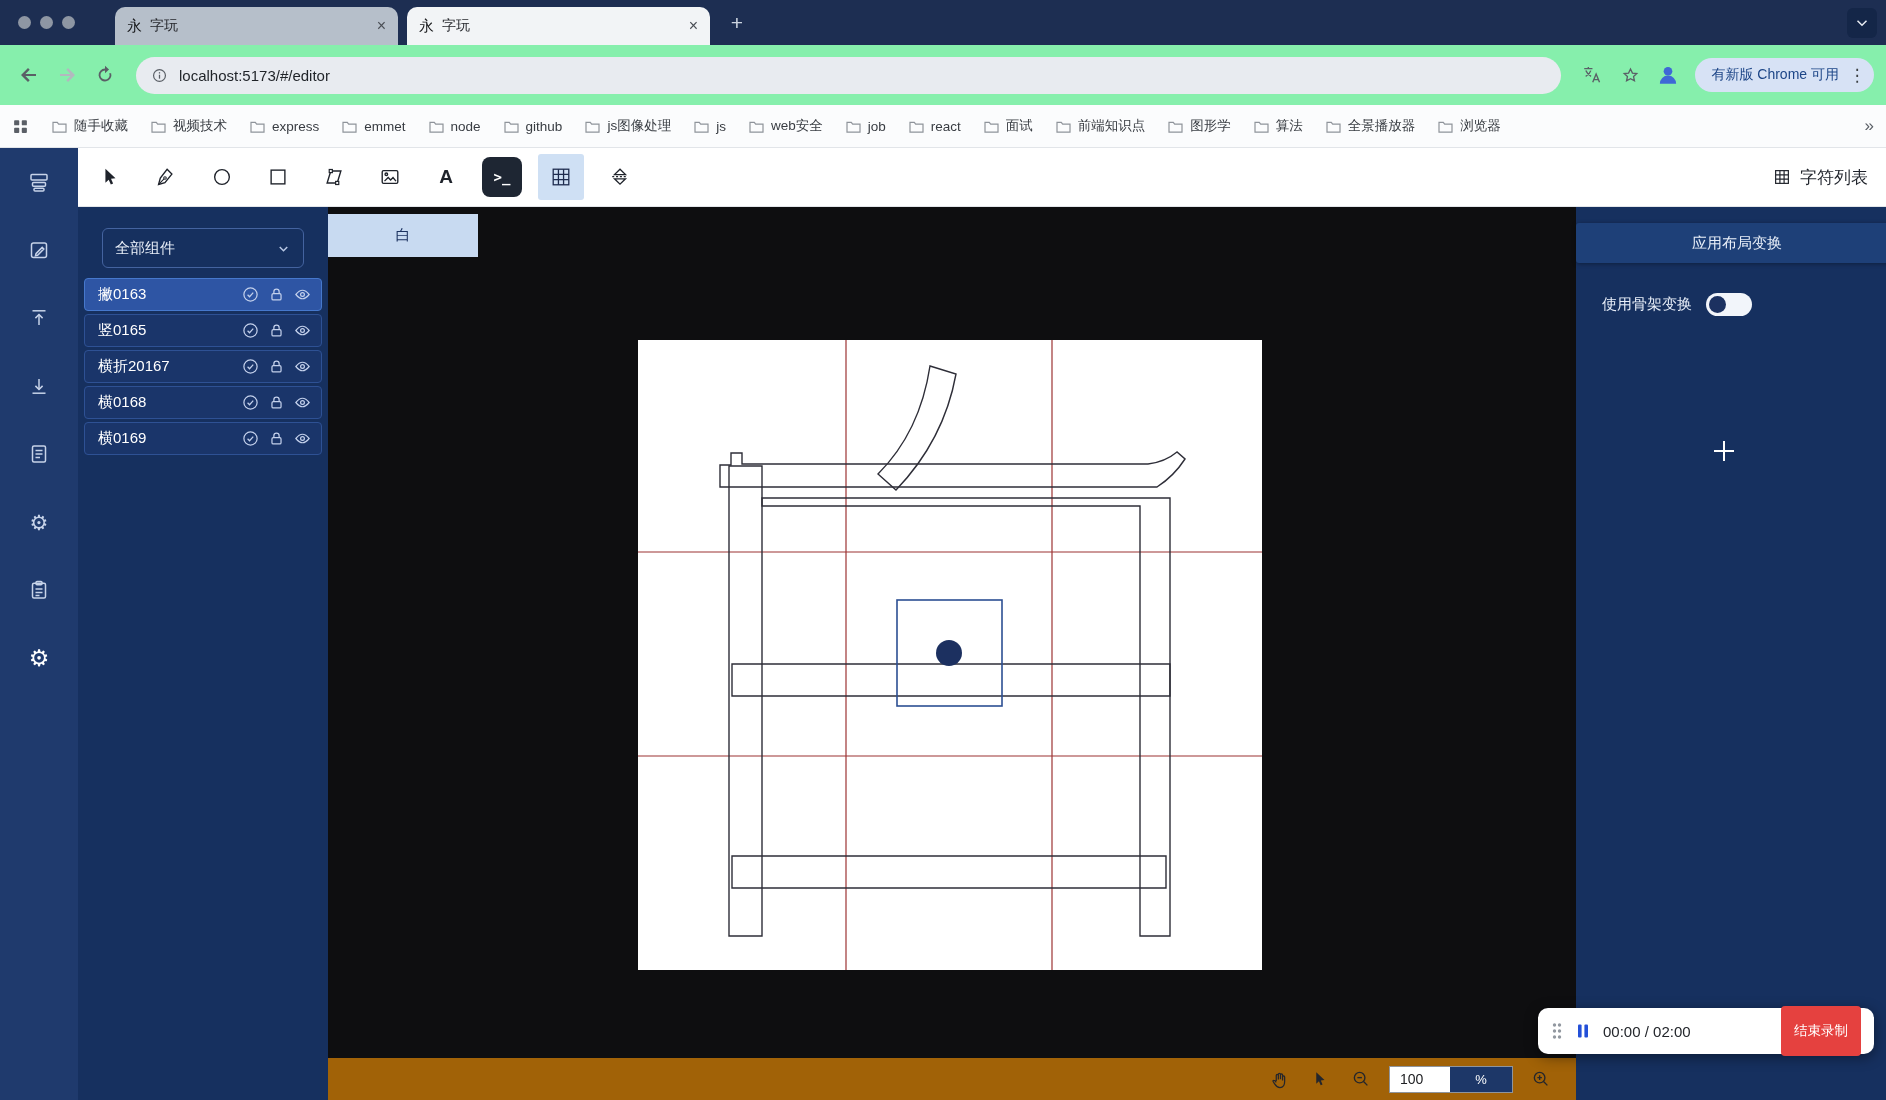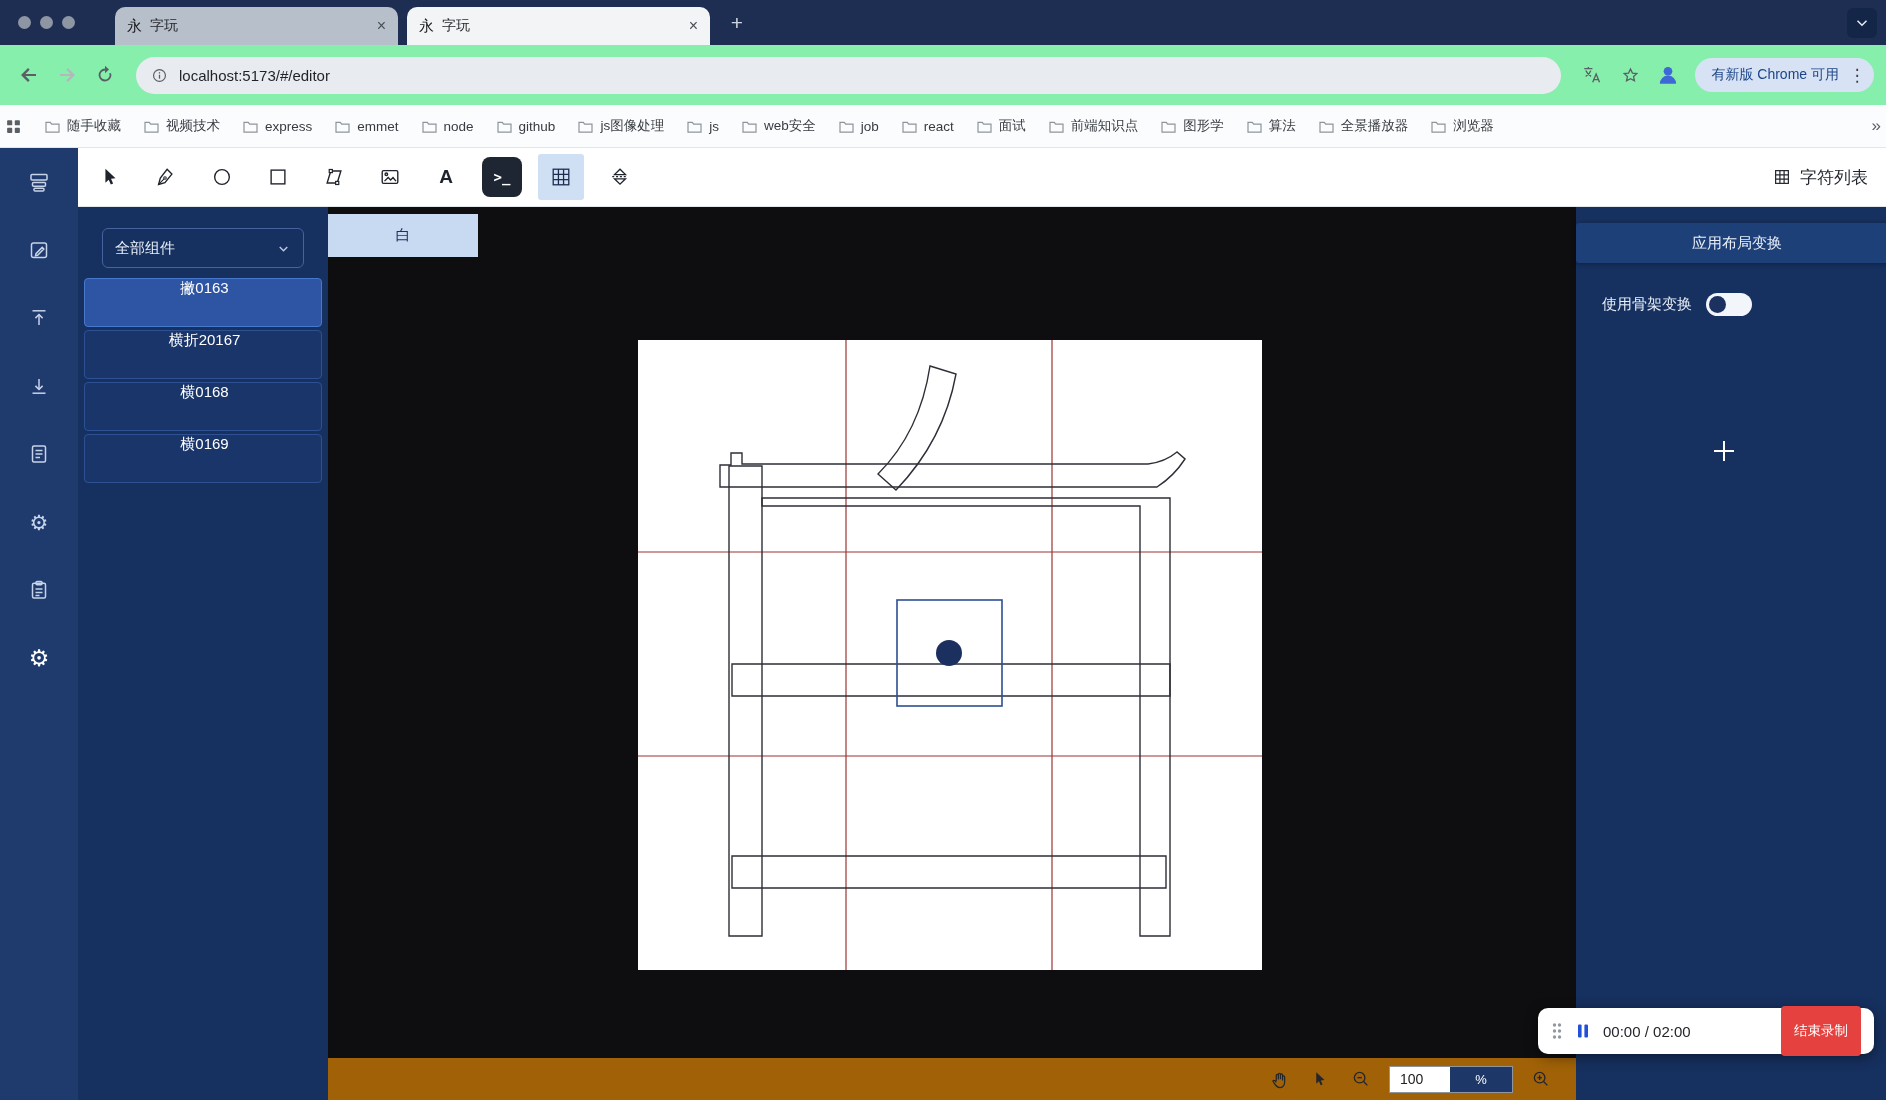--- a/index.html
+++ b/index.html
@@ -23,21 +23,21 @@
   
   .navbar { position:absolute; left:0; top:45px; width:100%; height:60px; background:#86efac; display:flex; align-items:center; padding:0 12px; gap:4px; }
   .nav-btn { width:34px; height:34px; display:flex; align-items:center; justify-content:center; border:none; background:transparent; border-radius:50%; }
   .omnibox { flex:1; height:37px; margin:0 10px; background:#e8ebf0; border-radius:19px; display:flex; align-items:center; gap:10px; padding:0 14px; }
   .url-text { font-size:15px; color:#1f2328; }
   .avatar-btn { width:34px; height:34px; display:flex; align-items:center; justify-content:center; border:none; background:transparent; }
   .chip { height:34px; margin-left:6px; border:none; border-radius:17px; background:#d7e2f5; color:#1c4587; font-size:14px; display:flex; align-items:center; gap:9px; padding:0 8px 0 16px; font-family:inherit; }
   .kebab { color:#3c4043; font-size:17px; width:18px; text-align:center; }
 
   
-  .bookmarks { position:absolute; left:0; top:105px; width:100%; height:43px; background:#fbfcfd; border-bottom:1px solid #e2e5e9; display:flex; align-items:center; gap:23px; padding:0 5px; font-size:13.5px; color:#383c42; }
+  .bookmarks { position:absolute; left:0; top:105px; width:100%; height:43px; background:#fbfcfd; border-bottom:1px solid #e2e5e9; display:flex; align-items:center; gap:23px; padding:0 12px; font-size:13.5px; color:#383c42; }
   .bm { display:flex; align-items:center; gap:7px; white-space:nowrap; }
   .bm-more { margin-left:auto; font-size:17px; color:#5a5f66; }
 
   
   .apptoolbar { position:absolute; left:78px; top:148px; right:0; height:59px; background:#ffffff; border-bottom:1px solid #e3e6ea; display:flex; align-items:center; gap:16px; padding-left:12px; }
   .tool { width:40px; height:40px; display:flex; align-items:center; justify-content:center; border:none; background:transparent; border-radius:8px; }
   .tool--dark { background:#1e2633; }
   .tool--dark span { color:#fff; font-family:"DejaVu Sans Mono","Liberation Mono",monospace; font-size:14px; font-weight:bold; }
   .tool--lit { background:#cfe0f4; width:46px; height:46px; border-radius:3px; }
   .tool-a { font-size:19px; font-weight:600; color:#1f232b; }
@@ -46,21 +46,21 @@
   
   .rail { position:absolute; left:0; top:148px; width:78px; bottom:0; background:#1f3a6d; display:flex; flex-direction:column; align-items:center; gap:28px; padding-top:14px; }
   .rail-btn { width:40px; height:40px; display:flex; align-items:center; justify-content:center; border:none; background:transparent; }
   .gear-glyph { font-size:21px; color:#c7d3e9; line-height:1; }
   .gear-glyph--active { color:#ffffff; font-size:23px; }
 
   
   .leftpanel { position:absolute; left:78px; top:207px; width:250px; bottom:0; background:#16305f; }
   .filter { margin:21px 24px 10px; height:40px; border:1px solid #44639f; border-radius:6px; display:flex; align-items:center; padding:0 12px; color:#e8eef8; font-size:15px; }
   .filter-label { flex:1; }
-  .comp { margin:3px 6px 0 6px; height:49px; border:1px solid #2e5194; border-radius:4px; background:#1a356a; display:flex; align-items:center; gap:9px; padding:0 10px 0 13px; color:#ffffff; font-size:15px;flex-direction:column; }
+  .comp { margin:3px 6px 0 6px; height:33px; border:1px solid #2e5194; border-radius:4px; background:#1a356a; display:flex; align-items:center; gap:9px; padding:0 10px 0 13px; color:#ffffff; font-size:15px; }
   .comp--selected { background:#2e55a4; border-color:#4678cc; }
   .comp-label { flex:1; white-space:nowrap; }
 
   
   .canvas { position:absolute; left:328px; top:207px; width:1248px; bottom:0; background:#0e0e10; }
   .canvas-tab { position:absolute; left:0; top:7px; width:150px; height:43px; background:#c8daf1; color:#1c3260; font-size:15px; display:flex; align-items:center; justify-content:center; }
   .artboard { position:absolute; left:310px; top:133px; width:624px; height:630px; background:#ffffff; }
   .zoomstrip { position:absolute; left:0; bottom:0; width:100%; height:42px; background:#a16207; display:flex; align-items:center; justify-content:flex-end; gap:15px; padding-right:22px; }
   .zs-btn { border:none; background:transparent; display:flex; align-items:center; justify-content:center; width:26px; height:26px; }
   .combo { display:flex; height:27px; border:1px solid #8f959d; }
@@ -411,20 +411,41 @@
   <div class="leftpanel">
     <div class="filter">
       <span class="filter-label">全部组件</span>
       <svg width="15" height="15" viewBox="0 0 16 16">
           <path d="M4 6.3l4 4 4-4" fill="none" stroke="#b9c8e4" stroke-width="1.6"></path>
         </svg>
     </div>
 
     <div class="comp comp--selected">
       <span class="comp-label">撇0163</span>
+      <svg width="17" height="17" viewBox="0 0 18 18">
+          <g fill="none" stroke="#c4d1ec" stroke-width="1.3">
+            <circle cx="9" cy="9" r="7"></circle>
+            <path d="M5.9 9.3l2.1 2.1 3.9-4.3"></path>
+          </g>
+        </svg>
+      <svg width="17" height="17" viewBox="0 0 18 18">
+          <g fill="none" stroke="#c4d1ec" stroke-width="1.3">
+            <rect x="4.2" y="8" width="9.6" height="6.8" rx="1.4"></rect>
+            <path d="M6.2 8V6.2a2.8 2.8 0 0 1 5.6 0V8"></path>
+          </g>
+        </svg>
+      <svg width="17" height="17" viewBox="0 0 18 18">
+          <g fill="none" stroke="#c4d1ec" stroke-width="1.3">
+            <path d="M2 9c2.6-3.3 5-4.5 7-4.5S13.4 5.7 16 9c-2.6 3.3-5 4.5-7 4.5S4.6 12.3 2 9z"></path>
+            <circle cx="9" cy="9" r="2"></circle>
+          </g>
+        </svg>
+    </div>
+    <div class="comp">
+      <span class="comp-label">竖0165</span>
       <svg width="17" height="17" viewBox="0 0 18 18">
           <g fill="none" stroke="#c4d1ec" stroke-width="1.3">
             <circle cx="9" cy="9" r="7"></circle>
             <path d="M5.9 9.3l2.1 2.1 3.9-4.3"></path>
           </g>
         </svg>
       <svg width="17" height="17" viewBox="0 0 18 18">
           <g fill="none" stroke="#c4d1ec" stroke-width="1.3">
             <rect x="4.2" y="8" width="9.6" height="6.8" rx="1.4"></rect>
             <path d="M6.2 8V6.2a2.8 2.8 0 0 1 5.6 0V8"></path>

